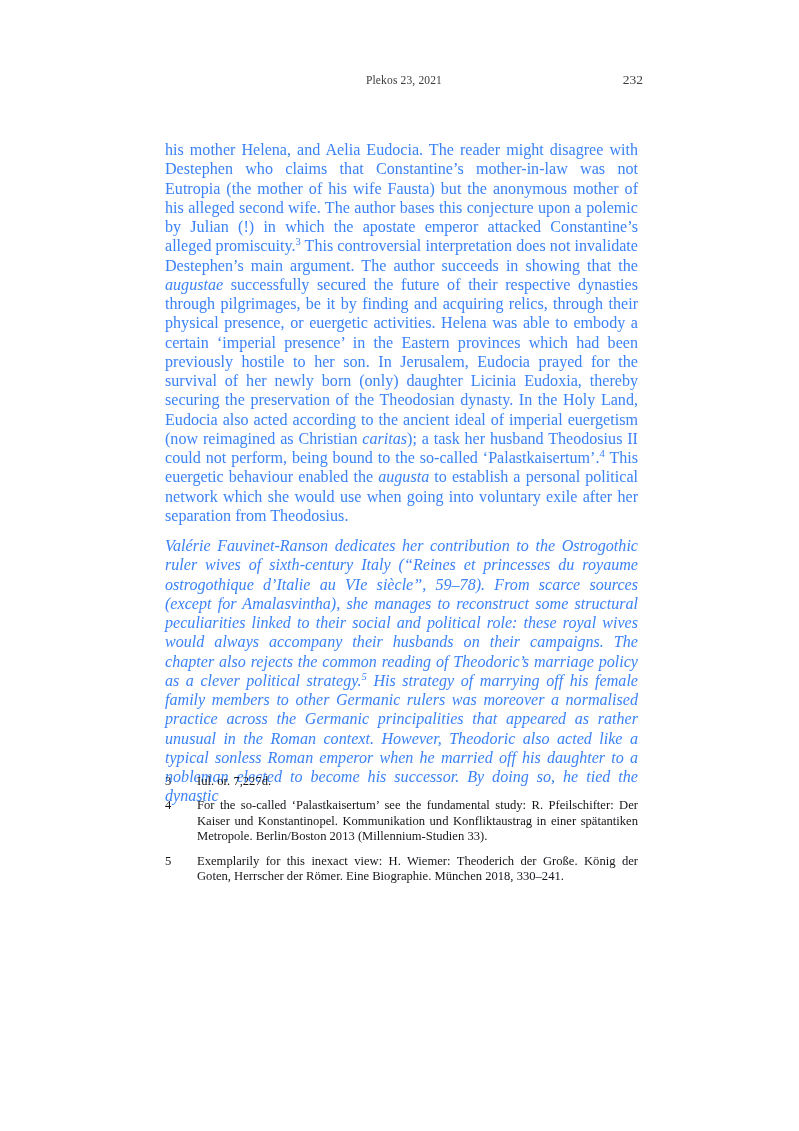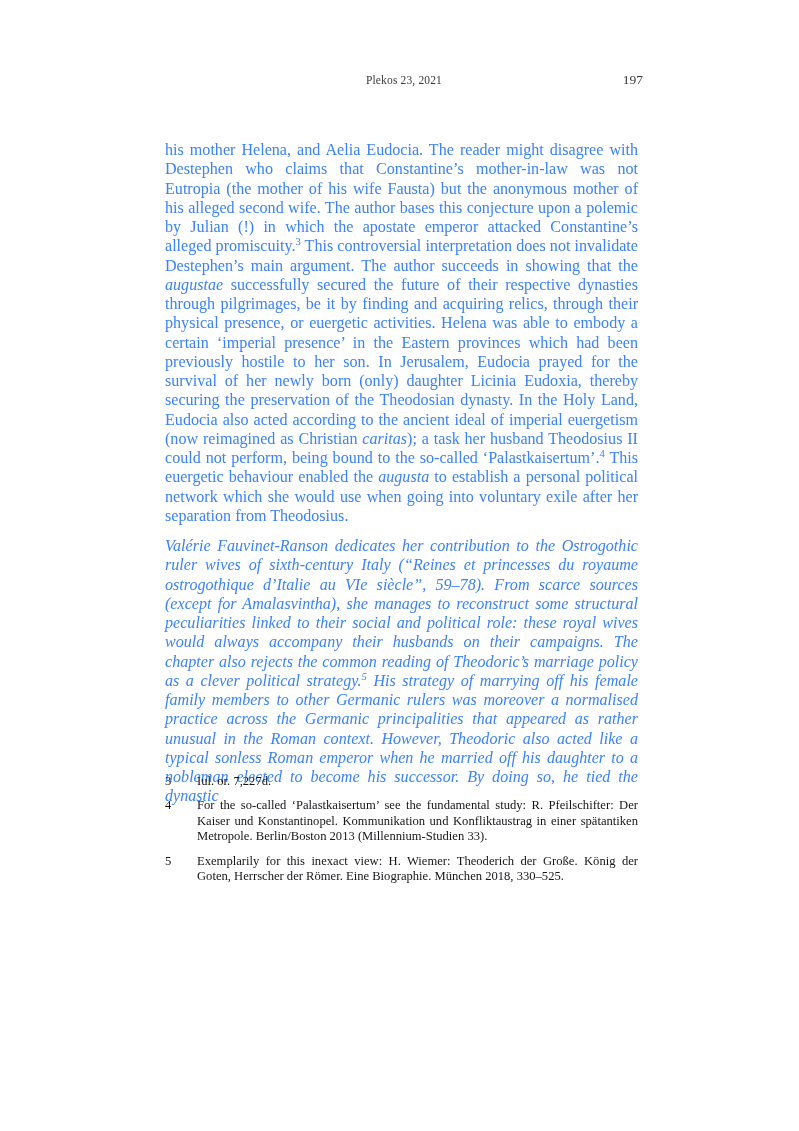--- a/index.html
+++ b/index.html
@@ -97,36 +97,36 @@
   }
   .footnote .fn-text { display: block; }
 </style>
 </head>
 <body>
 
 <div id="page">
 
   <div class="running-head">
     <div class="rh-title">Plekos 23, 2021</div>
-    <div class="rh-folio">197</div>
+    <div class="rh-folio">232</div>
   </div>
 
   <div class="textblock" id="body-text-block">
       <p class="para"><span>his mother Helena, and Aelia Eudocia. The reader might disagree with Destephen who claims that Constantine’s mother-in-law was not Eutropia (the mother of his wife Fausta) but the anonymous mother of his alleged second wife. The author bases this conjecture upon a polemic by Julian (!) in which the apostate emperor attacked Constantine’s alleged promiscuity.</span><sup>3</sup><span> This controversial interpretation does not invalidate Destephen’s main argument. The author succeeds in showing that the </span><i>augustae</i><span> successfully secured the future of their respective dynasties through pilgrimages, be it by finding and acquiring relics, through their physical presence, or euergetic activities. Helena was able to embody a certain ‘imperial presence’ in the Eastern provinces which had been previously hostile to her son. In Jerusalem, Eudocia prayed for the survival of her newly born (only) daughter Licinia Eudoxia, thereby securing the preservation of the Theodosian dynasty. In the Holy Land, Eudocia also acted according to the ancient ideal of imperial euergetism (now reimagined as Christian </span><i>caritas</i><span>); a task her husband Theodosius II could not perform, being bound to the so-called ‘Palastkaisertum’.</span><sup>4</sup><span> This euergetic behaviour enabled the </span><i>augusta</i><span> to establish a personal political network which she would use when going into voluntary exile after her separation from Theodosius.</span></p>
       <p class="para"><span>Valérie Fauvinet-Ranson dedicates her contribution to the Ostrogothic ruler wives of sixth-century Italy (“Reines et princesses du royaume ostrogothique d’Italie au VIe siècle”, 59–78). From scarce sources (except for Amalasvintha), she manages to reconstruct some structural peculiarities linked to their social and political role: these royal wives would always accompany their husbands on their campaigns. The chapter also rejects the common reading of Theodoric’s marriage policy as a clever political strategy.</span><sup>5</sup><span> His strategy of marrying off his female family members to other Germanic rulers was moreover a normalised practice across the Germanic principalities that appeared as rather unusual in the Roman context. However, Theodoric also acted like a typical sonless Roman emperor when he married off his daughter to a nobleman elected to become his successor. By doing so, he tied the dynastic</span></p>
     </div>
 
   <div class="footnotes" id="footnotes-section">
       <div class="footnote">
         <span class="fn-num">3</span>
         <span class="fn-text">Iul. or. 7,227d.</span>
       </div>
       <div class="footnote">
         <span class="fn-num">4</span>
         <span class="fn-text">For the so-called ‘Palastkaisertum’ see the fundamental study: R. Pfeilschifter: Der Kaiser und Konstantinopel. Kommunikation und Konfliktaustrag in einer spätantiken Metropole. Berlin/Boston 2013 (Millennium-Studien 33).</span>
       </div>
       <div class="footnote">
         <span class="fn-num">5</span>
-        <span class="fn-text">Exemplarily for this inexact view: H. Wiemer: Theoderich der Große. König der Goten, Herrscher der Römer. Eine Biographie. München 2018, 330–525.</span>
+        <span class="fn-text">Exemplarily for this inexact view: H. Wiemer: Theoderich der Große. König der Goten, Herrscher der Römer. Eine Biographie. München 2018, 330–241.</span>
       </div>
     </div>
 
 </div>
 
 </body></html>

